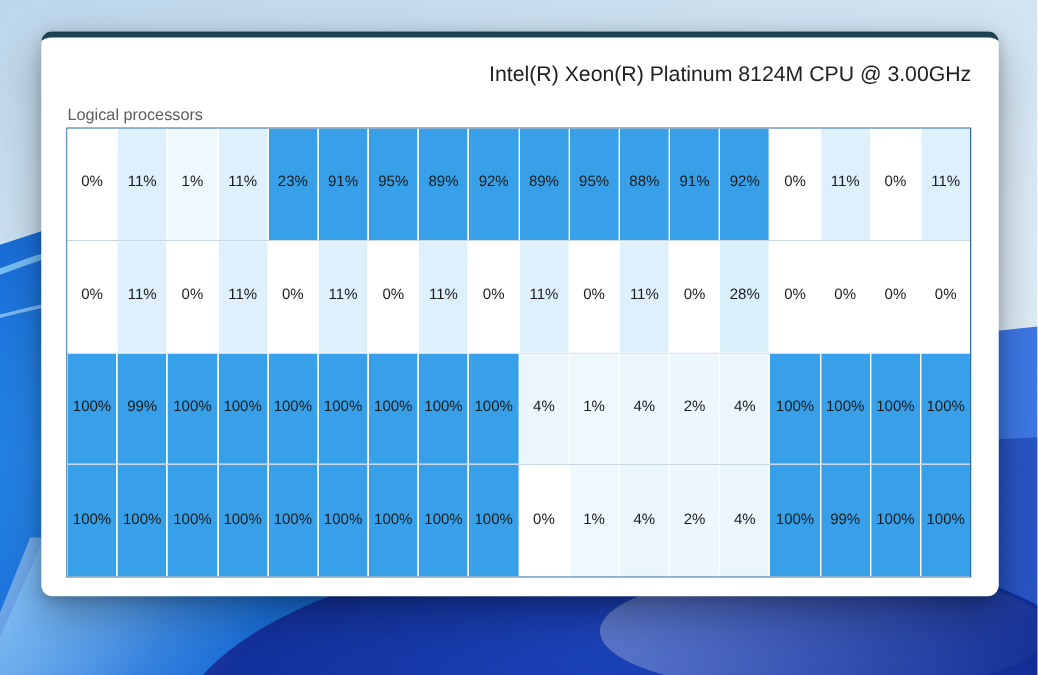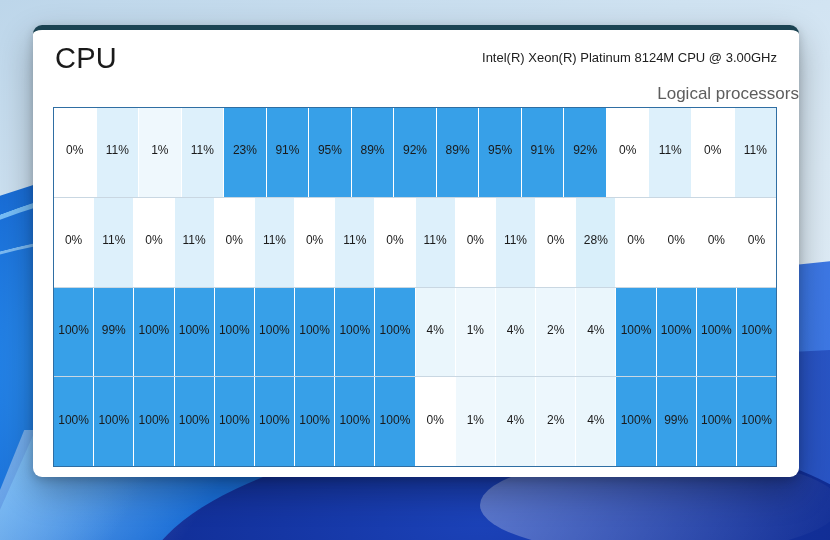--- a/index.html
+++ b/index.html
@@ -101,31 +101,30 @@
     font-size: 29px;
     font-weight: 400;
     color: #1a1a1a;
     letter-spacing: .2px;
     line-height: 40px;
   }
   .tm-cpuname {
     position: absolute;
     right: 22px;
     top: 20px;
-    font-size: 13px;
+    font-size: 17px;
     color: #202020;
     white-space: nowrap;
   }
   .tm-sublabel {
     padding-left: 21px;
-    font-size: 17px;
+    font-size: 13px;
     color: #5d5d5d;
     margin-top: -6px;
     margin-bottom: 3px;
-    text-align: right;
   }
 
   
   .grid-wrap {
     margin: 0 22px 0 20px;
     border: 1px solid #2f6ea3;
     height: 360px;
     display: flex;
     flex-direction: column;
     background: #fff;
@@ -175,21 +174,20 @@
   <div class="wp wp-blue-left"></div>
   <div class="wp wp-curve-a"></div>
   <div class="wp wp-curve-b"></div>
   <div class="wp wp-curve-c"></div>
   <div class="wp wp-sheen"></div>
   <div class="wp wp-sheen2"></div>
   <div class="wp wp-hl"></div>
 
   <div id="tm-window">
     <div class="tm-header">
-      <div class="tm-title">CPU</div>
       <div class="tm-cpuname">Intel(R) Xeon(R) Platinum 8124M CPU @ 3.00GHz</div>
     </div>
     <div class="tm-sublabel">Logical processors</div>
     <div class="grid-wrap" id="grid">
         <div class="grid-row">
           <div class="cell">
             <div class="tint" style="background: rgb(255, 255, 255);"></div>
             <div class="val">0%</div>
           </div>
           <div class="cell">
@@ -231,20 +229,25 @@
           </div>
           <div class="cell">
             <div class="tint" style="background: rgb(215, 238, 250);"></div>
             <div class="fill" style="height: 100%; background: rgb(55, 160, 232);"></div>
             <div class="val">89%</div>
           </div>
           <div class="cell">
             <div class="tint" style="background: rgb(215, 238, 250);"></div>
             <div class="fill" style="height: 100%; background: rgb(55, 160, 232);"></div>
             <div class="val">95%</div>
+          </div>
+          <div class="cell">
+            <div class="tint" style="background: rgb(215, 238, 250);"></div>
+            <div class="fill" style="height: 100%; background: rgb(55, 160, 232);"></div>
+            <div class="val">88%</div>
           </div>
           <div class="cell">
             <div class="tint" style="background: rgb(215, 238, 250);"></div>
             <div class="fill" style="height: 100%; background: rgb(55, 160, 232);"></div>
             <div class="val">91%</div>
           </div>
           <div class="cell">
             <div class="tint" style="background: rgb(215, 238, 250);"></div>
             <div class="fill" style="height: 100%; background: rgb(55, 160, 232);"></div>
             <div class="val">92%</div>

